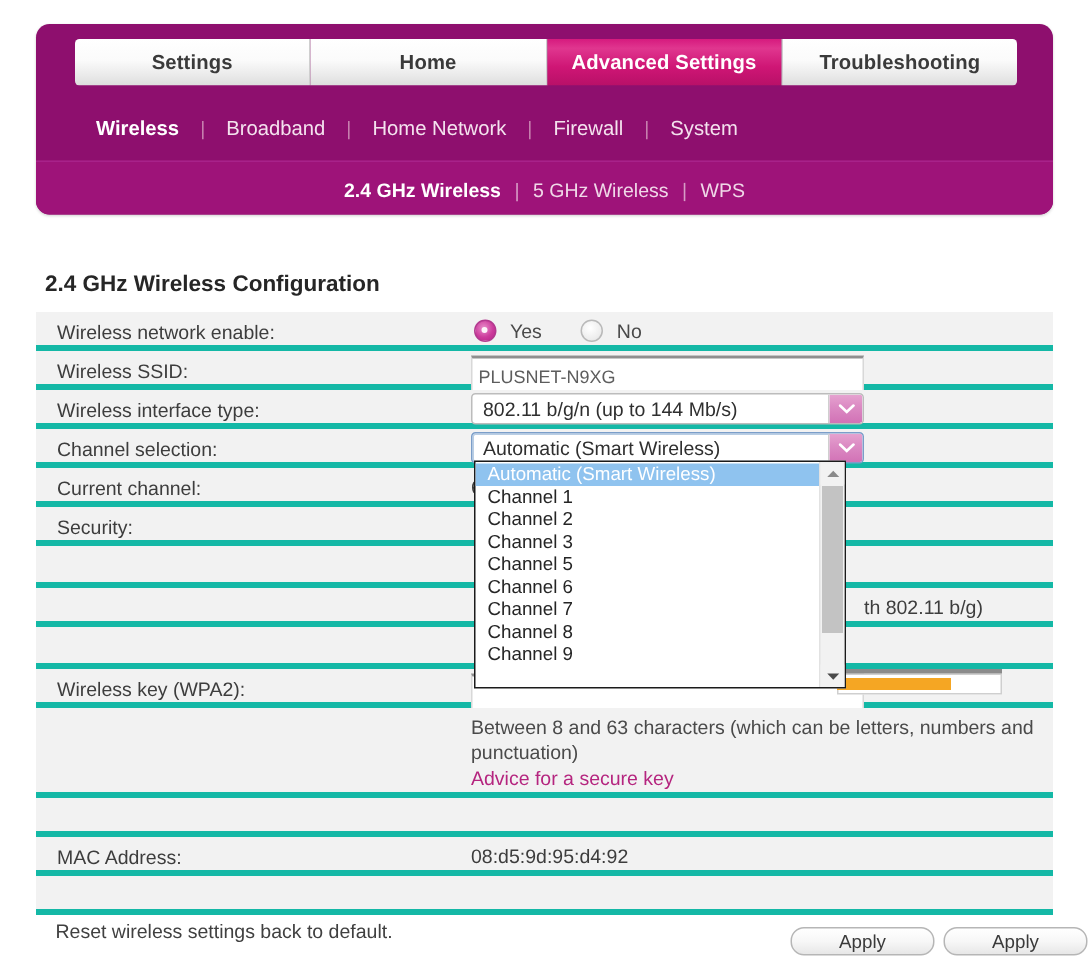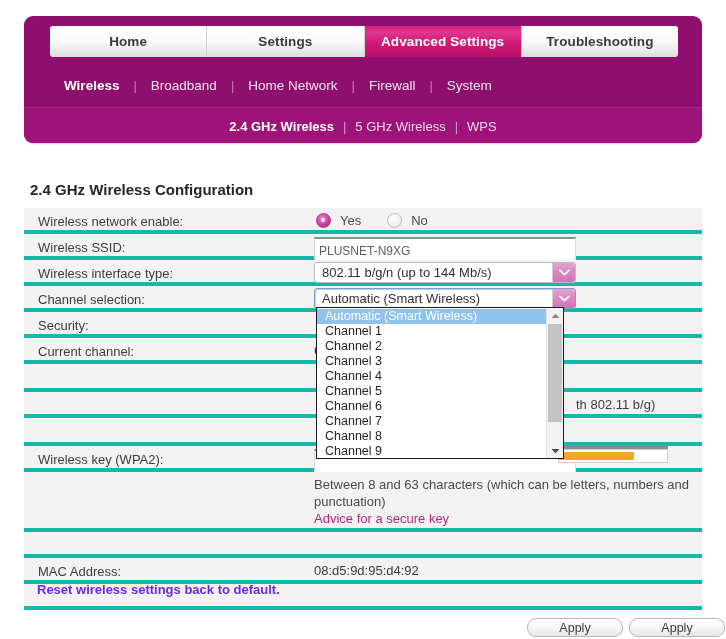--- a/index.html
+++ b/index.html
@@ -341,25 +341,24 @@
   }
   .pinklink {
     color: #b5257f;
     text-decoration: none;
   }
 
   
   #reset-link {
     position: absolute;
     left: 37px;
-    top: 582px;
-    font-size: 13px;
-    color: #6d28d9;
+    top: 613px;
+    font-size: 13px;
+    color: #404040;
     text-decoration: none;
-    font-weight: bold;
   }
 
   
   #footer-buttons {
     position: absolute;
     left: 527px;
     top: 618px;
     display: flex;
     gap: 6px;
   }
@@ -379,22 +378,22 @@
     cursor: pointer;
     text-align: right;
   }
 </style>
 </head>
 <body>
 
 <div id="header-panel">
 
   <div id="tabs-row">
+    <div class="tab">Settings</div>
     <div class="tab">Home</div>
-    <div class="tab">Settings</div>
     <div class="tab active">Advanced Settings</div>
     <div class="tab">Troubleshooting</div>
   </div>
 
   <div id="subnav-row">
     <span class="subnav-item active">Wireless</span>
     <span class="subnav-sep">|</span>
     <span class="subnav-item">Broadband</span>
     <span class="subnav-sep">|</span>
     <span class="subnav-item">Home Network</span>
@@ -451,27 +450,27 @@
       <span class="seltext">Automatic (Smart Wireless)</span>
       <span class="selarrow">
         <svg width="11" height="7" viewBox="0 0 11 7">
             <path d="M1 1.4 L5.5 5.6 L10 1.4" fill="none" stroke="#ffffff" stroke-width="1.8" stroke-linecap="round"></path>
           </svg>
       </span>
     </span>
   </div>
 
   <div class="frow" style="height:26px">
+    <span class="flabel">Current channel:</span>
+    <span class="fvalue">6</span>
+  </div>
+
+  <div class="frow" style="height:26px">
     <span class="flabel">Security:</span>
     <span class="fvalue"></span>
-  </div>
-
-  <div class="frow" style="height:26px">
-    <span class="flabel">Current channel:</span>
-    <span class="fvalue">6</span>
   </div>
 
   <div class="frow" style="height:28px"></div>
 
   <div class="frow" style="height:26px">
     <span class="fvalue" style="left:552px">th 802.11 b/g)</span>
   </div>
 
   <div class="frow" style="height:28px"></div>
 
@@ -500,21 +499,20 @@
 <div id="strength-bg"></div>
 <div id="strength-track"></div>
 <div id="strength-bar"></div>
 
 <div id="dropdown-list">
   <div id="dropdown-options">
     <div class="dd-option sel">Automatic (Smart Wireless)</div>
     <div class="dd-option">Channel 1</div>
     <div class="dd-option">Channel 2</div>
     <div class="dd-option">Channel 3</div>
-    <div class="dd-option">Channel 4</div>
     <div class="dd-option">Channel 5</div>
     <div class="dd-option">Channel 6</div>
     <div class="dd-option">Channel 7</div>
     <div class="dd-option">Channel 8</div>
     <div class="dd-option">Channel 9</div>
   </div>
   <div id="dd-scrollbar">
     <div class="dd-sb-btn">
       <svg width="9" height="6" viewBox="0 0 9 6">
           <path d="M0.5 5 L4.5 0.8 L8.5 5 Z" fill="#8a8a8a"></path>

